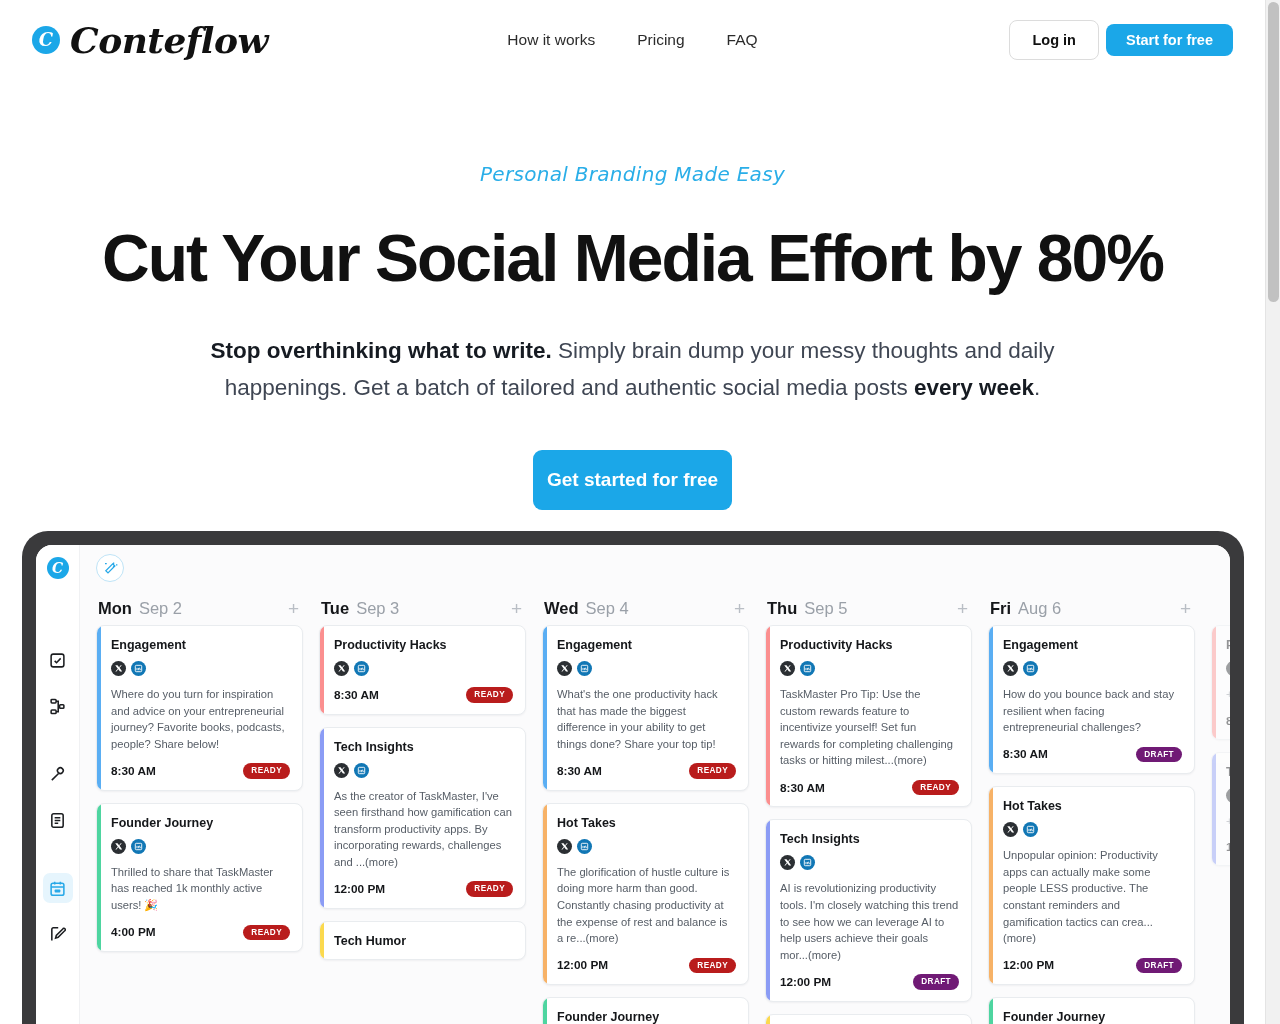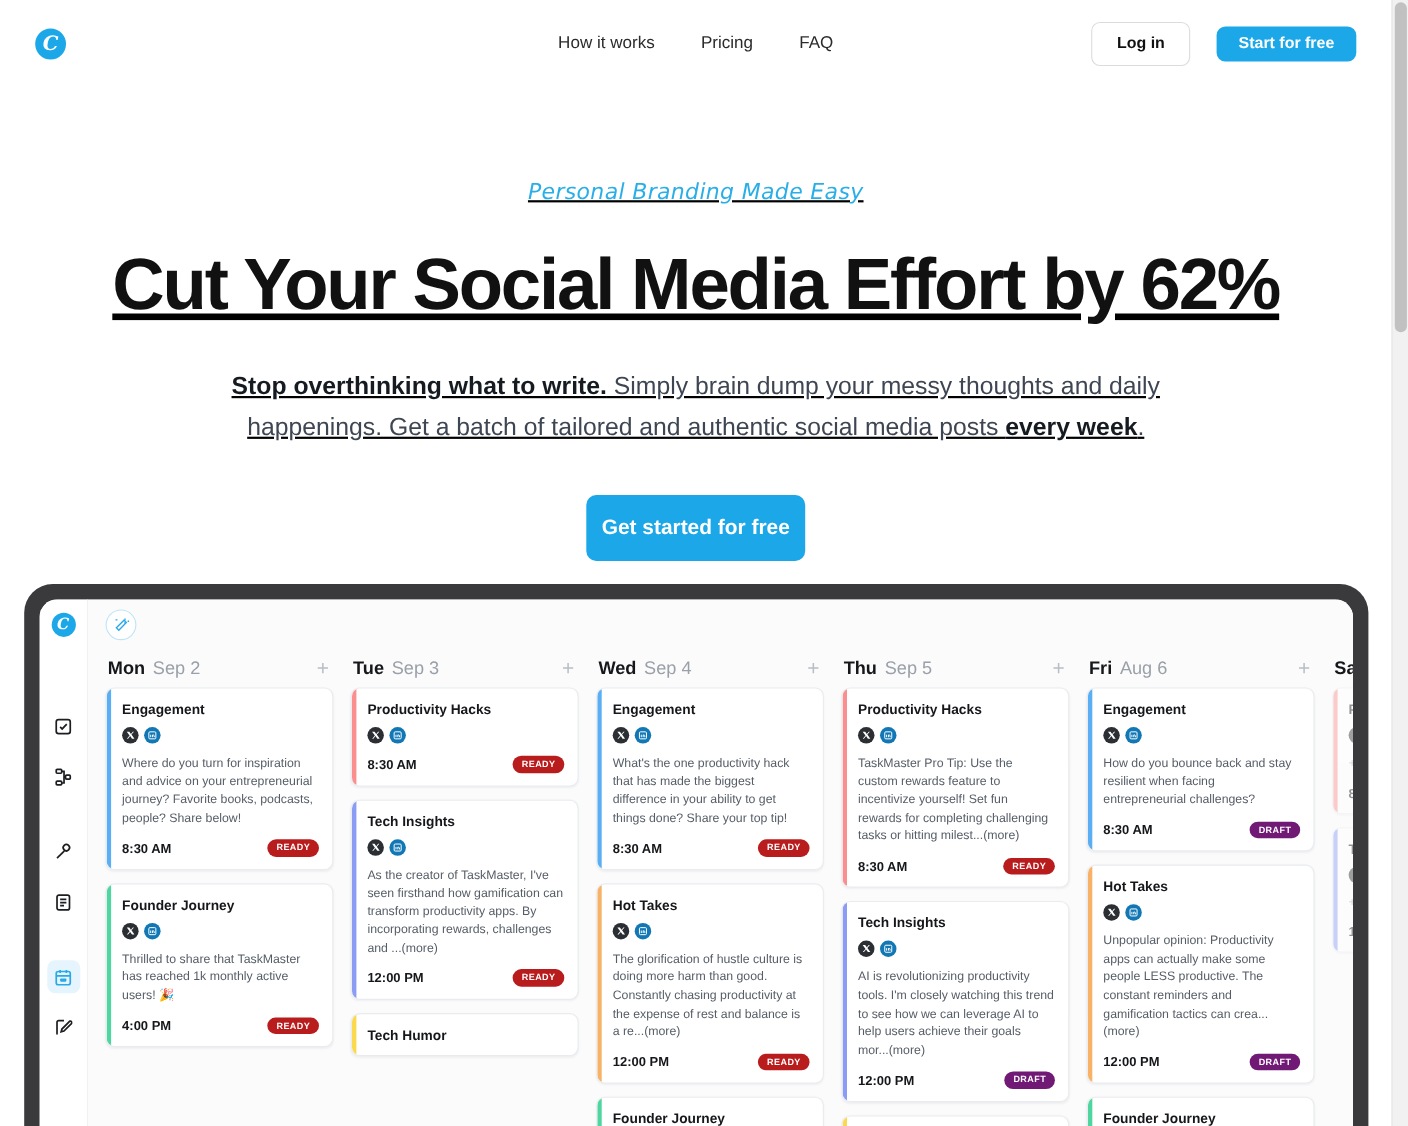--- a/index.html
+++ b/index.html
@@ -55,25 +55,24 @@
     border: 1px solid #dcdcdc; background: #fff; color: #111;
     font-size: 14.5px; font-weight: bold; border-radius: 8px;
     padding: 11px 22px; cursor: pointer;
     font-family: "Liberation Sans", sans-serif;
   }
   .btn-start {
     border: none; background: #1ba7e8; color: #fff;
     font-size: 14.5px; font-weight: bold; border-radius: 8px;
     padding: 8px 20px; cursor: pointer;
     font-family: "Liberation Sans", sans-serif;
-    margin-left: 17px;
   }
 
   
-  .hero { width: 1265px; text-align: center; padding-top: 82px; text-decoration: underline; }
+  .hero { width: 1265px; text-align: center; padding-top: 82px; }
   .eyebrow {
     font-family: "DejaVu Sans", sans-serif;
     font-style: italic;
     font-size: 20px; color: #2aaee8; letter-spacing: 0.3px;
   }
   .headline {
     margin-top: 38px;
     font-size: 66px; line-height: 1.06; font-weight: bold;
     letter-spacing: -2px; color: #111;
   }
@@ -137,21 +136,21 @@
     width: 28px; height: 28px; border-radius: 50%;
     border: 1px solid #bfe4f7; color: #29a9e8;
     display: flex; align-items: center; justify-content: center; cursor: pointer;
     background: #fff;
   }
   .magic-btn svg { width: 15px; height: 15px; }
 
   .columns { display: flex; padding-left: 8px; }
   .col { width: 223px; flex: 0 0 223px; padding: 0 8px; }
   .col-head {
-    display: flex; align-items: center; height: 34px; padding: 0 2px; gap: 7px;
+    display: flex; align-items: center; height: 34px; padding: 0 2px; gap: 7px; justify-content: center;
   }
   .col-dow { font-size: 16.5px; font-weight: bold; color: #15171a; }
   .col-date { font-size: 16.5px; color: #9aa0a8; font-weight: 500; }
   .col-add {
     margin-left: auto; color: #b9bec5; font-size: 19px; line-height: 1;
     cursor: pointer; padding-right: 2px;
   }
 
   .card {
     position: relative; background: #fff;
@@ -190,37 +189,38 @@
 
   .col.ghost .card { opacity: .45; }
   .col.ghost .card-body { color: #9aa0a8; }
 </style>
 </head>
 <body>
 
 <header class="site-header">
   <div class="brand">
     <span class="brand-mark">C</span>
+    <span class="brand-name">Conteflow</span>
   </div>
 
   <nav class="main-nav">
     <a href="#">How it works</a>
     <a href="#">Pricing</a>
     <a href="#">FAQ</a>
   </nav>
 
   <div class="header-actions">
     <button class="btn-login">Log in</button>
     <button class="btn-start">Start for free</button>
   </div>
 </header>
 
 <section class="hero">
   <div class="eyebrow">Personal Branding Made Easy</div>
-  <h1 class="headline">Cut Your Social Media Effort by 62%</h1>
+  <h1 class="headline">Cut Your Social Media Effort by 80%</h1>
   <p class="subhead">
     <b>Stop overthinking what to write.</b><span> Simply brain dump your messy thoughts and daily happenings. Get a batch of tailored and authentic social media posts </span><b>every week</b><span>.</span>
   </p>
   <button class="btn-hero">Get started for free</button>
 </section>
 
 <div class="device">
   <div class="device-screen">
 
     <aside class="app-sidebar">

